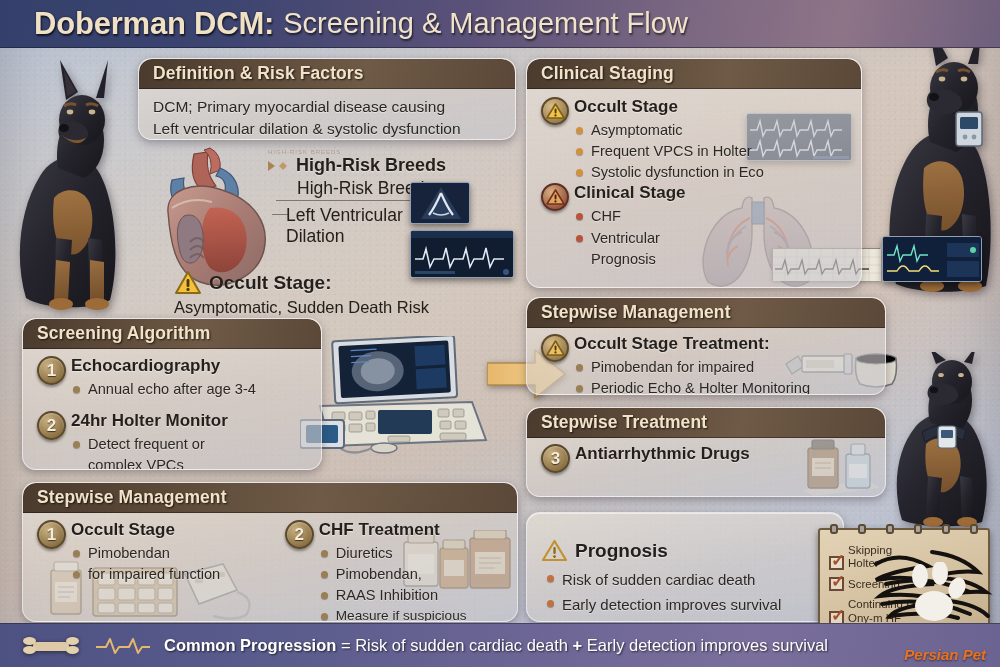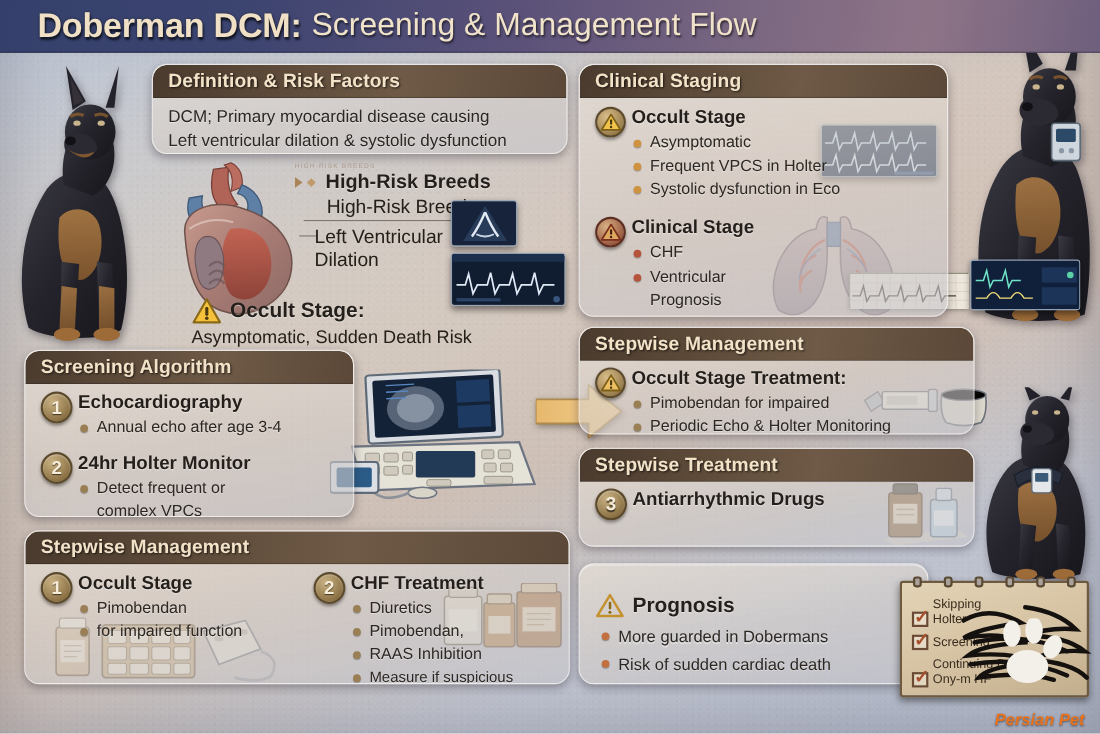--- a/index.html
+++ b/index.html
@@ -558,21 +558,21 @@
         <div style="flex:1;">
           <div class="sub-head" data-name="clinical-occult-title">Occult Stage</div>
           <ul class="bullets gold" data-name="clinical-occult-bullets">
             <li data-name="list-item">Asymptomatic</li>
             <li data-name="list-item">Frequent VPCS in Holter</li>
             <li data-name="list-item">Systolic dysfunction in Eco</li>
           </ul>
         </div>
       </div>
 
-      <div class="row" style="margin-top:14px;" data-name="clinical-staging-group-clinical">
+      <div class="row" style="" data-name="clinical-staging-group-clinical">
         <div class="warn red" data-name="warning-badge-red">
           <svg width="19" height="17" viewBox="0 0 19 17" data-name="warning-triangle-icon-red">
             <path d="M9.5 1 L18 15 L1 15Z" fill="#dca85f" stroke="#7a2e1c" stroke-width="1.6" stroke-linejoin="round"></path>
             <rect x="8.6" y="5.5" width="1.9" height="5" rx=".9" fill="#4a1f10"></rect>
             <circle cx="9.5" cy="12.4" r="1.1" fill="#4a1f10"></circle>
           </svg>
         </div>
         <div style="flex:1;">
           <div class="sub-head" data-name="clinical-stage-title">Clinical Stage</div>
           <ul class="bullets red" data-name="clinical-stage-bullets">
@@ -700,21 +700,20 @@
     <div class="panel-body" data-name="panel-body-prognosis" style="padding-top:26px;">
       <div class="row" style="align-items:center; gap:7px;">
         <svg width="27" height="24" viewBox="0 0 27 24" data-name="warning-triangle-icon-prognosis">
           <path d="M13.5 2 L25 21 L2 21Z" fill="none" stroke="#c3922e" stroke-width="2.2" stroke-linejoin="round"></path>
           <rect x="12.4" y="8" width="2.3" height="7" rx="1" fill="#8a6a18"></rect>
           <circle cx="13.5" cy="17.6" r="1.4" fill="#8a6a18"></circle>
         </svg>
         <span class="sub-head" style="font-size:19px;" data-name="panel-title-prognosis">Prognosis</span>
       </div>
       <ul class="bullets warm" style="margin-top:5px; margin-left:4px;" data-name="prognosis-bullets">
-        <li style="font-size:15px; line-height:1.65;" data-name="list-item">More guarded in Dobermans</li>
         <li style="font-size:15px; line-height:1.65;" data-name="list-item">Risk of sudden cardiac death</li>
         <li style="font-size:15px; line-height:1.65;" data-name="list-item">Early detection improves survival</li>
       </ul>
     </div>
   </div>
 
   <div class="clipboard" data-name="checklist-clipboard" style="left:818px; top:528px; width:172px; height:106px;">
     <div class="rings" data-name="clipboard-rings">
       <span style="width:8px;height:10px;border:2px solid #5a4a33;border-radius:3px;background:#a9a29a;"></span>
       <span style="width:8px;height:10px;border:2px solid #5a4a33;border-radius:3px;background:#a9a29a;"></span>
@@ -748,15 +747,34 @@
       <path d="M14 36 q44 -10 84 8 M10 56 q46 -8 88 10"></path>
     </g>
   </svg>
   <svg class="paw" data-name="paw-print-logo" style="left:898px; top:562px;" width="70" height="62" viewBox="0 0 70 62">
     <ellipse cx="22" cy="14" rx="8" ry="12" fill="#f3efe9"></ellipse>
     <ellipse cx="42" cy="11" rx="8" ry="12" fill="#f3efe9"></ellipse>
     <ellipse cx="59" cy="26" rx="8" ry="11" fill="#f3efe9" transform="rotate(24 59 26)"></ellipse>
     <ellipse cx="36" cy="44" rx="19" ry="15" fill="#f3efe9"></ellipse>
   </svg>
 
+  <div class="footer-bar" data-name="poster-footer-bar">
+    <div class="bone" data-name="bone-icon">
+      <span class="bar"></span>
+        <i></i>
+        <i></i>
+        <i></i>
+        <i></i>
+    </div>
+    <svg class="ecg-mini" width="58" height="18" viewBox="0 0 58 18" data-name="ecg-pulse-icon">
+      <path d="M2 10 h10 l4 -8 l5 14 l4 -6 h10 l4 -8 l5 14 l4 -6 h8" stroke="#e6b86c" stroke-width="2" fill="none" stroke-linejoin="round"></path>
+    </svg>
+    <div class="footer-text" data-name="footer-statement">
+      <b data-name="footer-label">Common Progression</b>
+      <span data-name="footer-equals">=</span>
+      <span data-name="footer-part1">Risk of sudden cardiac death</span>
+      <b data-name="footer-plus">+</b>
+      <span data-name="footer-part2">Early detection improves survival</span>
+    </div>
+  </div>
   <div class="wm" data-name="watermark-persian-pet">Persian Pet</div>
 
 </div>
 
 </body></html>

